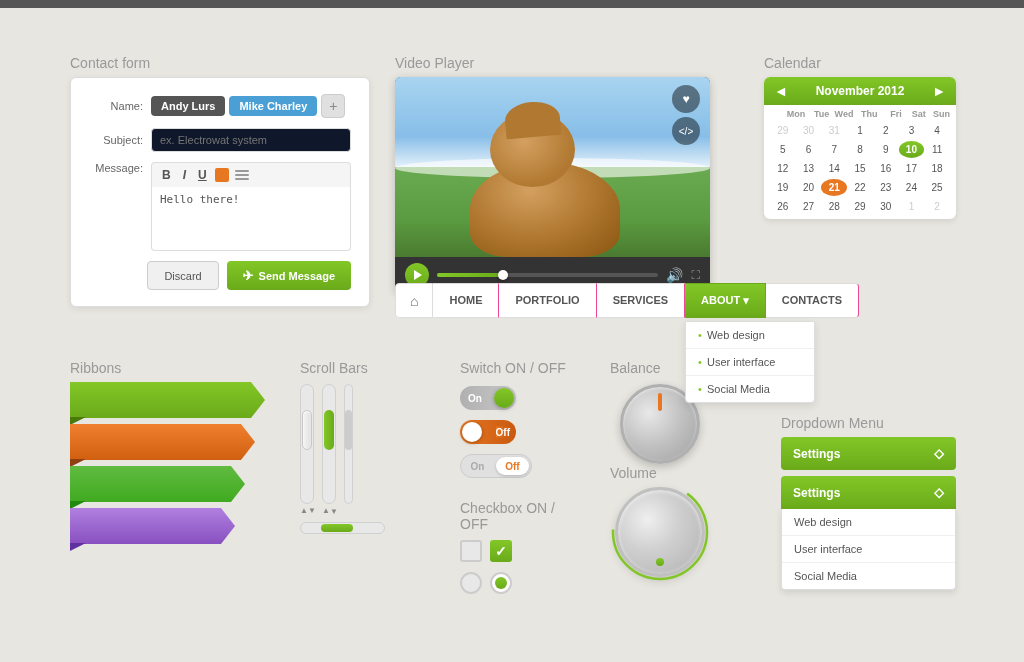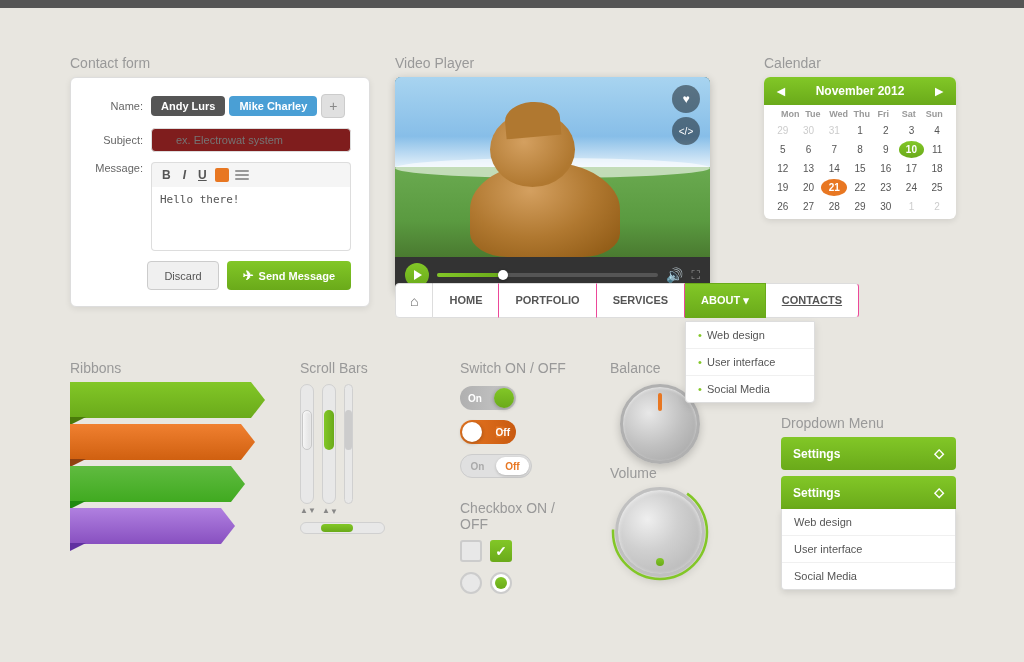--- a/index.html
+++ b/index.html
@@ -80,25 +80,25 @@
       align-items: center;
       justify-content: center;
       cursor: pointer;
       font-size: 14px;
       color: #888;
     }
     .subject-input {
       flex: 1;
       border: 1px solid #ddd;
       border-radius: 4px;
-      padding: 5px 24px;
+      padding: 5px 8px;
       font-size: 11px;
       color: #bbb;
       outline: none;
-      background: #7f1d1d;
+      background: #0f172a;
     }
     .message-area {
       flex: 1;
       display: flex;
       flex-direction: column;
     }
     .message-toolbar {
       display: flex;
       align-items: center;
       gap: 4px;
@@ -304,21 +304,21 @@
       font-size: 12px;
       font-weight: bold;
     }
     .cal-nav { cursor: pointer; font-size: 14px; user-select: none; }
     .cal-grid {
       padding: 4px 6px;
     }
     .cal-days-header {
       display: grid;
       grid-template-columns: repeat(7, 1fr);
-      text-align: left;
+      text-align: right;
       font-size: 9px;
       color: #999;
       font-weight: bold;
       margin-bottom: 3px;
       margin-left: 11px;
     }
     .cal-days {
       display: grid;
       grid-template-columns: repeat(7, 1fr);
       text-align: center;
@@ -382,21 +382,20 @@
     .nav-item.active {
       background: linear-gradient(to bottom, #82c727, #6aaa1a);
       color: #fff;
       border-color: #6aaa1a;
       position: relative;
     }
     .nav-item.contacts {
       background: #fff;
       color: #555;
       border-radius: 0 4px 4px 0;
-      text-decoration: underline;
     }
     .about-dropdown {
       position: absolute;
       top: 38px;
       left: 0;
       background: #fff;
       border: 1px solid #ddd;
       border-radius: 0 0 4px 4px;
       min-width: 130px;
       box-shadow: 0 3px 8px rgba(0,0,0,0.1);

